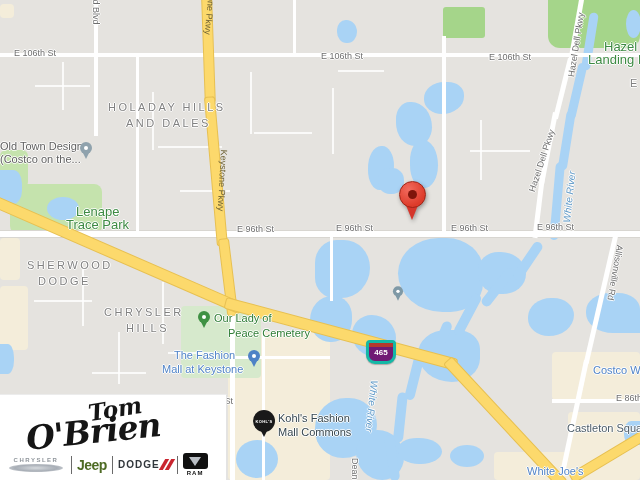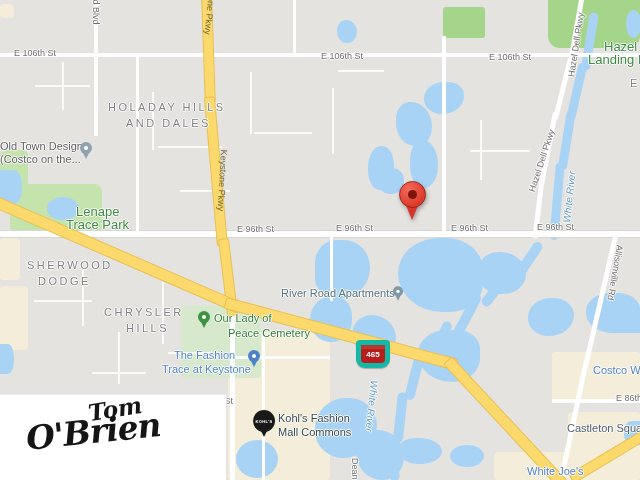--- a/index.html
+++ b/index.html
@@ -37,21 +37,21 @@
   .kbadge .kt{color:#fff;font-size:4px;font-weight:bold;letter-spacing:.3px}
   .kbadge .ktl{position:absolute;left:8px;top:21px;width:0;height:0;border-left:3px solid transparent;border-right:3px solid transparent;border-top:6px solid #191919}
   
   .marker{position:absolute;left:398px;top:181px;width:30px;height:40px;z-index:35;filter:drop-shadow(1px 2px 2px rgba(0,0,0,.35))}
   .mk-hd{position:absolute;left:1px;top:0;width:27px;height:27px;border-radius:50%;background:radial-gradient(circle at 35% 30%,#f26b5e,#dd3b2a 70%);border:1px solid #9e2417;box-sizing:border-box}
   .mk-dot{position:absolute;left:10px;top:9px;width:9px;height:9px;border-radius:50%;background:#7e150b}
   .mk-tail{position:absolute;left:7px;top:22px;width:0;height:0;border-left:7px solid transparent;border-right:7px solid transparent;border-top:17px solid #d5362b}
   .mklbl{position:absolute;left:431px;top:193px;font-size:14px;font-weight:bold;color:#c5281e;z-index:35;white-space:nowrap;
          text-shadow:-1px 0 rgba(255,255,255,.95),1px 0 rgba(255,255,255,.95),0 -1px rgba(255,255,255,.95),0 1px rgba(255,255,255,.95)}
   
-  .shield{position:absolute;left:356px;top:340px;width:24px;height:18px;background:#b91c1c;border:5px solid #14b8a6;border-radius:4px 4px 9px 9px;z-index:31;box-shadow:0 1px 1px rgba(0,0,0,.25);overflow:hidden}
+  .shield{position:absolute;left:366px;top:340px;width:24px;height:18px;background:#701a75;border:3px solid #14b8a6;border-radius:4px 4px 9px 9px;z-index:31;box-shadow:0 1px 1px rgba(0,0,0,.25);overflow:hidden}
   .sh-top{height:4px;background:#b5392f}
   .sh-num{color:#fff;font-size:8px;font-weight:bold;text-align:center;line-height:12px}
   
   .logo{position:absolute;left:0;top:394px;width:227px;height:86px;background:#ffffff;z-index:50;border-right:1px solid #e3e3e3;border-top:1px solid #ececec;box-sizing:border-box}
   .script{font-family:"DejaVu Serif",serif;font-style:italic;font-weight:bold;color:#151515;position:absolute;white-space:nowrap}
   .s1{left:88px;top:0px;font-size:23px;transform:rotate(-9deg)}
   .s2{left:26px;top:17px;font-size:33px;transform:rotate(-6deg);letter-spacing:-1px}
   .brands{position:absolute;left:6px;bottom:4px;display:flex;align-items:center;gap:5px;z-index:51}
   .bsep{width:1px;height:18px;background:#6a6a6a;display:block}
   .chry{display:flex;flex-direction:column;align-items:center;width:60px}
@@ -204,23 +204,22 @@
 
   <span class="lb pk" style="left:76px;top:204px">Lenape</span>
   <span class="lb pk" style="left:66px;top:217px">Trace Park</span>
   <span class="lb pk" style="left:604px;top:39px">Hazel</span>
   <span class="lb pk" style="left:588px;top:52px">Landing Park</span>
   <span class="lb pkc" style="left:214px;top:312px">Our Lady of</span>
   <span class="lb pkc" style="left:228px;top:327px">Peace Cemetery</span>
 
   <span class="lb civ" style="left:0;top:140px;color:#616161">Old Town Design</span>
   <span class="lb civ" style="left:0;top:153px;color:#616161">(Costco on the...</span>
-  <span class="lb civ" style="left:281px;top:287px">River Road Apartments</span>
   <span class="lb shop" style="left:174px;top:349px">The Fashion</span>
-  <span class="lb shop" style="left:162px;top:363px">Trace at Keystone</span>
+  <span class="lb shop" style="left:162px;top:363px">Mall at Keystone</span>
   <span class="lb civ2" style="left:278px;top:412px">Kohl's Fashion</span>
   <span class="lb civ2" style="left:278px;top:426px">Mall Commons</span>
   <span class="lb shop" style="left:593px;top:364px">Costco Wholesale</span>
   <span class="lb civ" style="left:567px;top:422px;color:#4d5d68">Castleton Square</span>
   <span class="lb shop" style="left:527px;top:465px">White Joe's</span>
 
   <div class="pin" style="left:80px;top:142px">
     <span class="hd" style="background:#8fa2ad"></span>
     <span class="dt"></span>
     <span class="tl" style="border-top-color:#8fa2ad"></span>
@@ -249,15 +248,36 @@
 
   <div class="marker">
     <span class="mk-tail"></span>
     <span class="mk-hd"></span>
     <span class="mk-dot"></span>
   </div>
 
   <div class="logo">
     <span class="script s1">Tom</span>
     <span class="script s2">O'Brien</span>
+    <div class="brands">
+      <span class="chry">
+        <span class="chry-t">CHRYSLER</span>
+        <span class="wing"></span>
+      </span>
+      <span class="bsep"></span>
+      <span class="jeep">Jeep</span>
+      <span class="bsep"></span>
+      <span class="dodge">
+        <span class="dodge-t">DODGE</span>
+        <span class="slash"></span>
+        <span class="slash"></span>
+      </span>
+      <span class="bsep"></span>
+      <span class="ram">
+        <span class="ram-b">
+            <span class="ram-h"></span>
+          </span>
+        <span class="ram-t">RAM</span>
+      </span>
+    </div>
   </div>
 
 </div>
 
 </body></html>

